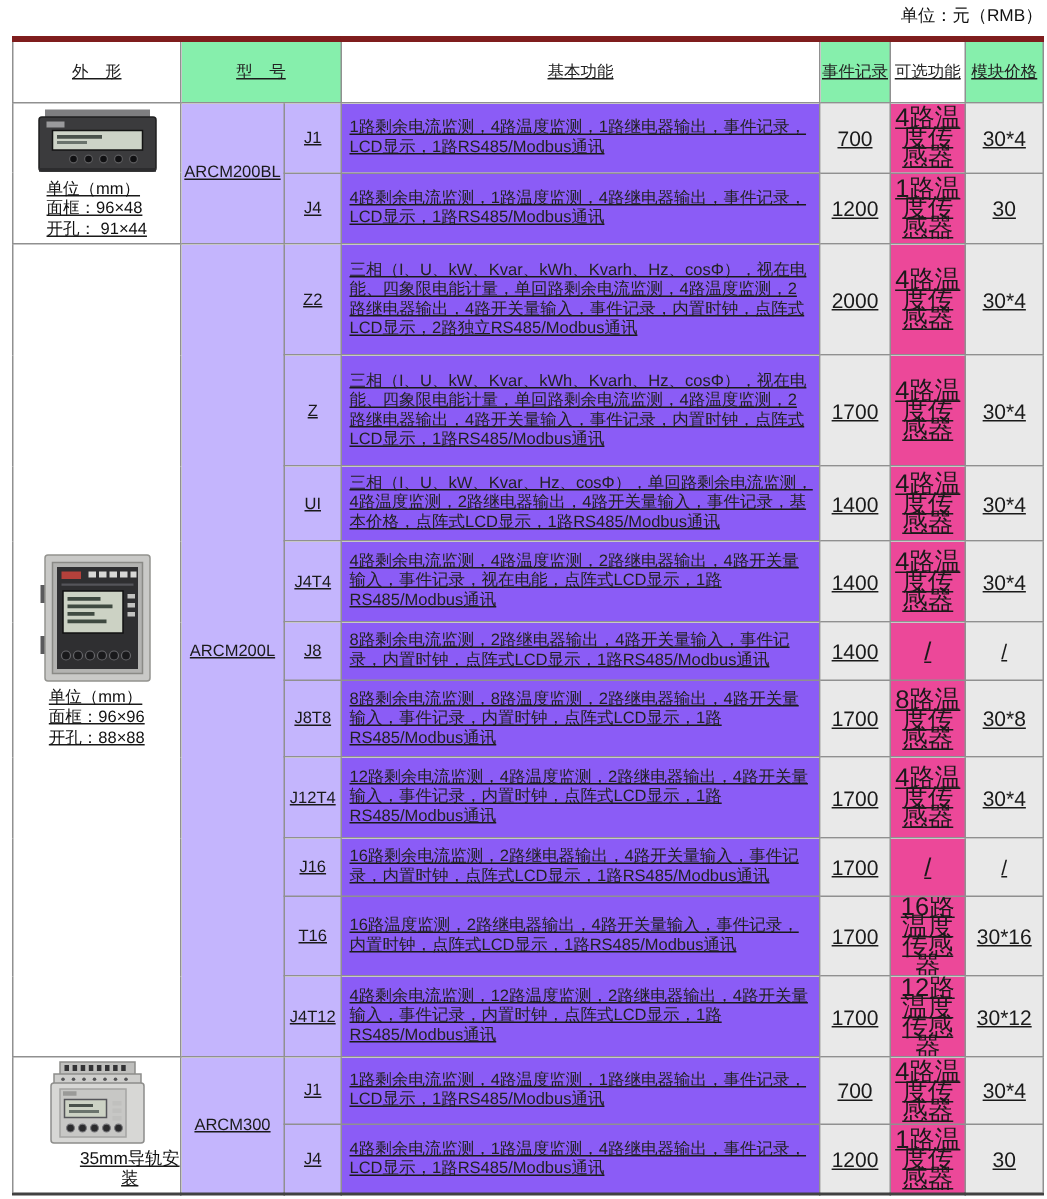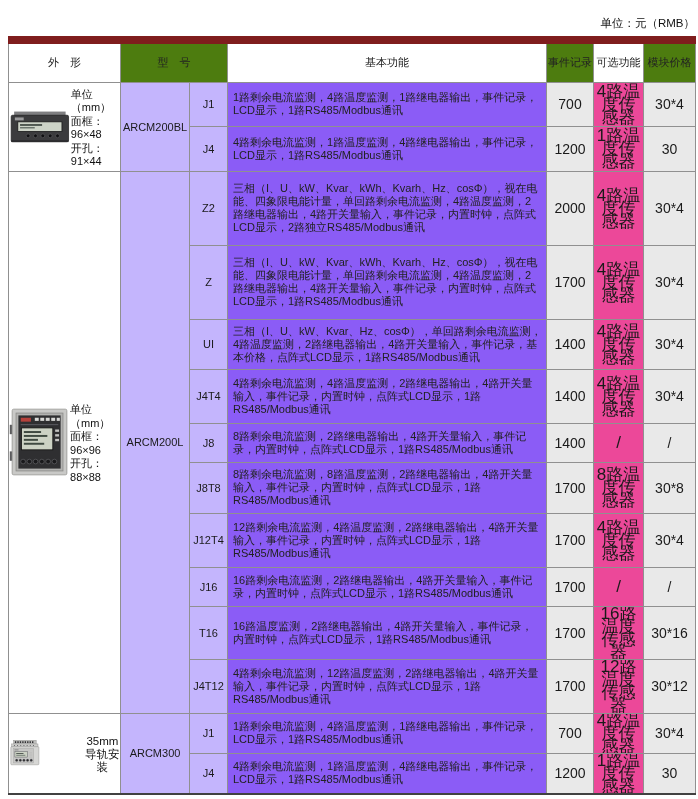--- a/index.html
+++ b/index.html
@@ -1,30 +1,30 @@
 <!DOCTYPE html>
 <html><head>
 <meta charset="utf-8">
 <style>
   html,body{margin:0;padding:0;background:#fff;}
   body{font-family:"Liberation Sans","DejaVu Sans",sans-serif;color:#1a1a1a;}
-  .page{position:relative;width:698px;height:799px;background:#fff;box-sizing:border-box;padding:16px 3px 0 8px;}
+  .page{position:relative;width:698px;height:799px;background:#fff;box-sizing:border-box;padding:4px 3px 0 8px;}
   .unit-label{text-align:right;font-size:11.5px;height:14px;line-height:14px;margin-bottom:6px;color:#111;}
   table.price{border-collapse:collapse;table-layout:fixed;width:687px;
-    border-top:8px solid #7f1d1d;border-bottom:2px solid #414141;}
+    border-top:4px solid #7f1d1d;border-bottom:2px solid #414141;text-decoration:underline;}
   table.price td,table.price th{border:1px solid #909090;box-sizing:border-box;overflow:hidden;
     font-weight:normal;vertical-align:middle;}
   th{font-size:11px;padding:0;color:#222;background:#fff;}
-  th.shade{background:#4d7c0f;}
+  th.shade{background:#86efac;}
   td.model-series,td.model-suffix{text-align:center;font-size:11px;background:#c4b5fd;}
   td.fn{font-size:11px;line-height:13px;text-align:left;padding:2px 4px 2px 5px;color:#222;background:#8b5cf6;}
   td.num{text-align:center;font-size:14px;background:#e9e9e9;}
   td.opt{text-align:center;font-size:17px;line-height:13px;background:#ec4899;padding:0 2px;}
   td.shape-cell{background:#fff;text-align:center;padding:2px 0;}
-  .shape-block{display:flex;flex-direction:row;align-items:center;justify-content:center;height:100%;}
+  .shape-block{display:flex;flex-direction:column;align-items:center;justify-content:center;height:100%;}
   .caption{text-align:left;font-size:11px;line-height:13.5px;color:#111;margin-top:3px;}
   .caption-center{text-align:center;font-size:11.5px;line-height:13px;color:#111;margin-top:2px;margin-left:44px;}
   .notes{margin-top:9px;font-size:11.5px;line-height:15.5px;color:#111;}
   .notes .n2{padding-left:25px;}
   svg{display:block;}
 </style>
 </head>
 <body>
 
 <div class="page">
@@ -155,21 +155,21 @@
     </tr>
     <tr style="height:50px">
       <td class="model-suffix">UI</td>
       <td class="fn">三相（I、U、kW、Kvar、Hz、cosΦ），单回路剩余电流监测，4路温度监测，2路继电器输出，4路开关量输入，事件记录，基本价格，点阵式LCD显示，1路RS485/Modbus通讯</td>
       <td class="num">1400</td>
       <td class="opt">4路温度传感器</td>
       <td class="num">30*4</td>
     </tr>
     <tr style="height:54px">
       <td class="model-suffix">J4T4</td>
-      <td class="fn">4路剩余电流监测，4路温度监测，2路继电器输出，4路开关量输入，事件记录，内置时钟，点阵式LCD显示，1路RS485/Modbus通讯</td>
+      <td class="fn">4路剩余电流监测，4路温度监测，2路继电器输出，4路开关量输入，事件记录，视在电能，点阵式LCD显示，1路RS485/Modbus通讯</td>
       <td class="num">1400</td>
       <td class="opt">4路温度传感器</td>
       <td class="num">30*4</td>
     </tr>
     <tr style="height:39px">
       <td class="model-suffix">J8</td>
       <td class="fn">8路剩余电流监测，2路继电器输出，4路开关量输入，事件记录，内置时钟，点阵式LCD显示，1路RS485/Modbus通讯</td>
       <td class="num">1400</td>
       <td class="opt">/</td>
       <td class="num">/</td>

